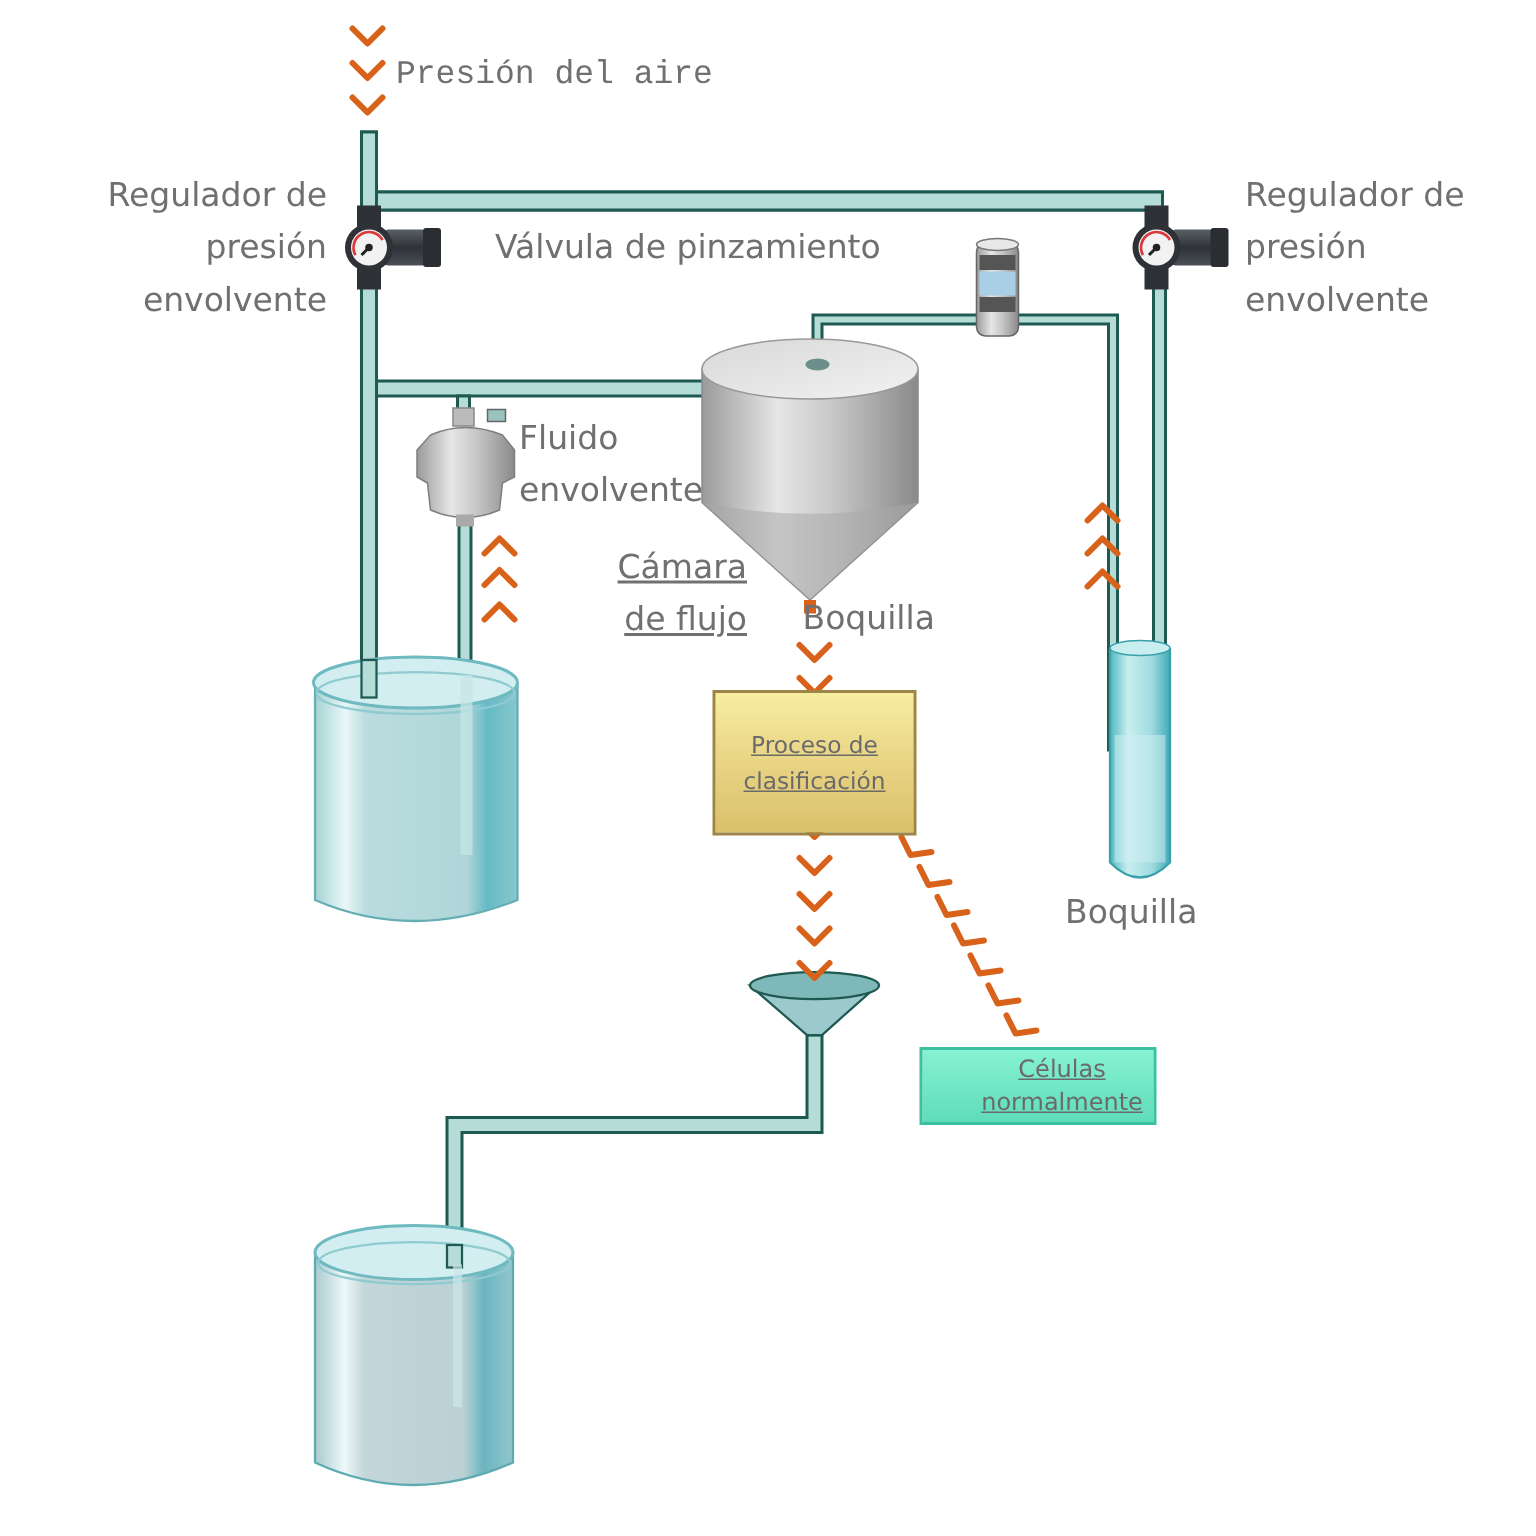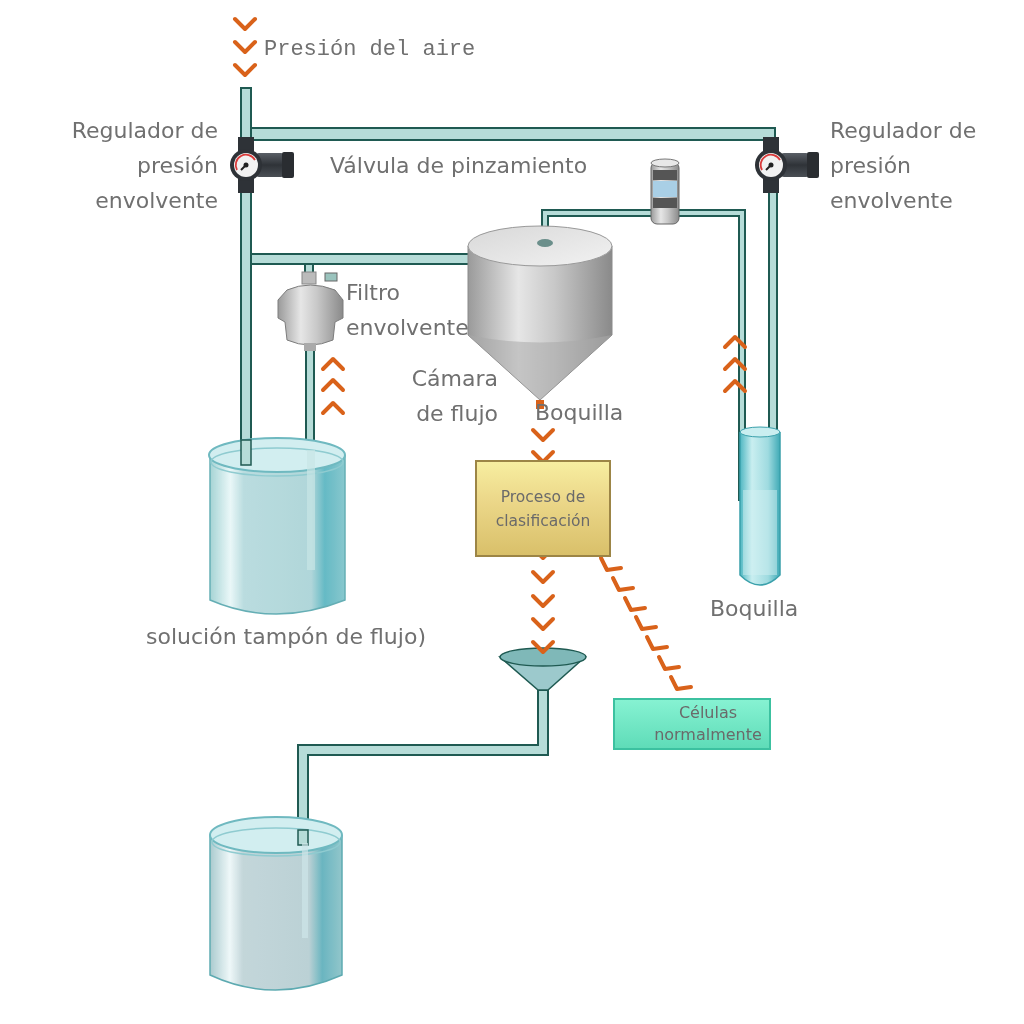--- a/index.html
+++ b/index.html
@@ -5,21 +5,21 @@
   html, body { margin:0; padding:0; background:#ffffff; }
   body { width:1024px; height:1024px; position:relative; overflow:hidden;
          font-family:"DejaVu Sans","Liberation Sans",sans-serif; color:#6e6e6e; }
   svg#diagram { position:absolute; left:0; top:0; }
   .lbl { position:absolute; font-size:22px; line-height:35px; color:#707070; white-space:nowrap; }
   .lbl.right { text-align:right; }
   .lbl.center { text-align:center; }
   .lbl span { display:block; }
   .box { position:absolute; display:flex; flex-direction:column; align-items:center; justify-content:center;
          font-size:15.5px; line-height:24px; color:#6a6a6a; text-align:center; box-sizing:border-box; }
-  .box span { display:block; }
+  .box span { display:block;text-decoration:underline; }
   #sorting-box { left:475px; top:460px; width:136px; height:97px;
          background:linear-gradient(#f7eea0 0%, #ecd88a 40%, #d9c06a 100%); border:2px solid #9c8546; }
   #sorted-box { left:613px; top:698px; width:158px; height:52px;
          background:linear-gradient(#86f2d2, #5fdcb8); border:2px solid #3cc1a0; font-size:16px; line-height:22px;padding-left:32px; }
 </style>
 </head>
 <body>
 
 <svg id="diagram" width="1024" height="1024" viewBox="0 0 1024 1024">
   <defs>
@@ -209,35 +209,34 @@
 
 <div class="lbl" style="left:830px; top:113px;">
   <span>Regulador de</span>
   <span>presión</span>
   <span>envolvente</span>
 </div>
 
 <div class="lbl" style="left:330px; top:148px;">Válvula de pinzamiento</div>
 
 <div class="lbl" style="left:346px; top:275px;">
-  <span>Filtro</span>
+  <span>Fluido</span>
   <span>envolvente</span>
 </div>
 
-<div class="lbl right" style="left:380px; top:361px; width:118px;">
+<div class="lbl right" style="left:380px; top:361px; width:118px;text-decoration:underline;">
   <span>Cámara</span>
   <span>de flujo</span>
 </div>
 
 <div class="lbl" style="left:535px; top:395px;">Boquilla</div>
 
 <div class="lbl" style="left:710px; top:591px;">Boquilla</div>
 
 <div class="lbl center" style="left:100px; top:619px; width:372px;">
-  <span>solución tampón de flujo)</span>
 </div>
 
 <div class="box" id="sorting-box">
   <span>Proceso de</span>
   <span>clasificación</span>
 </div>
 
 <div class="box" id="sorted-box">
   <span>Células</span>
   <span>normalmente</span>

